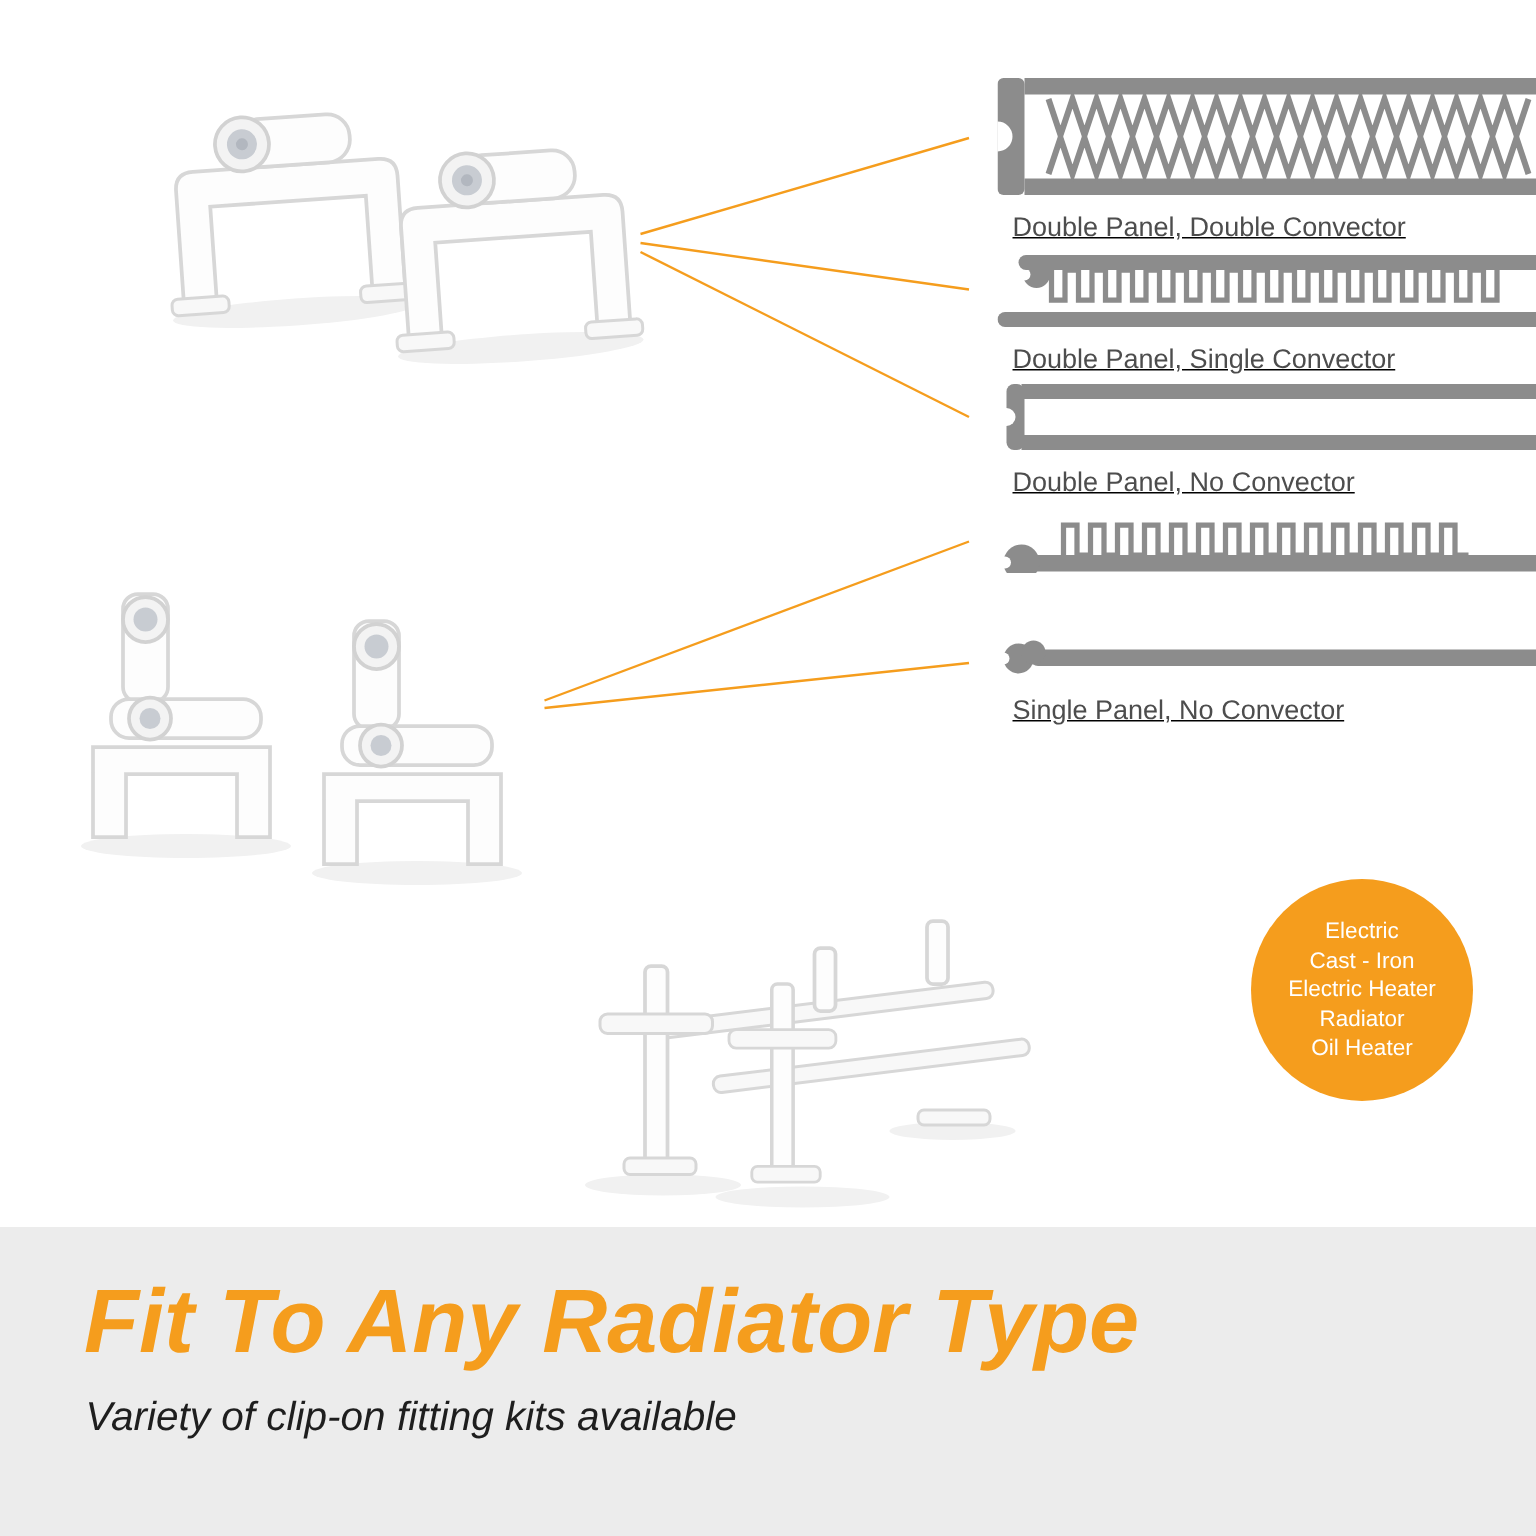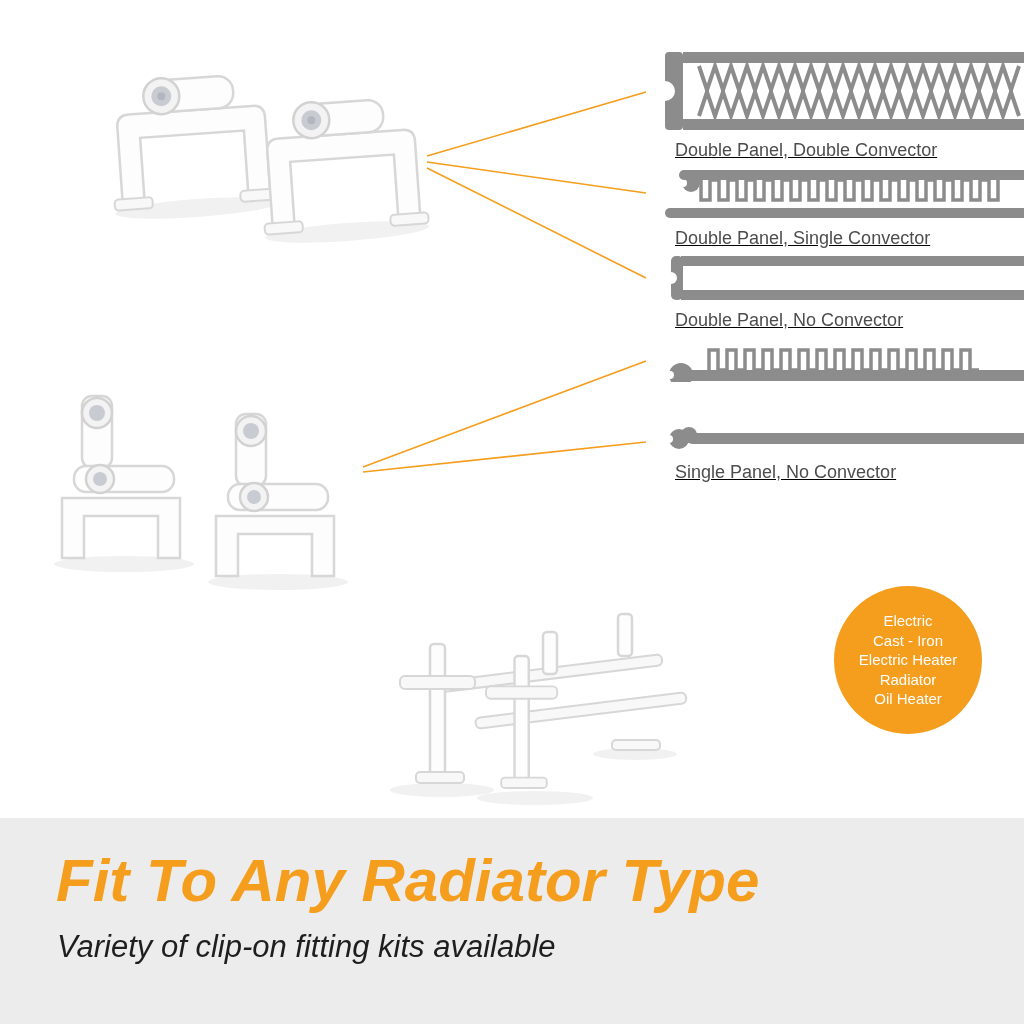--- a/index.html
+++ b/index.html
@@ -38,21 +38,21 @@
   
   .badge{
     position:absolute;left:834px;top:586px;width:148px;height:148px;border-radius:50%;
     background:var(--accent);color:#ffffff;display:flex;flex-direction:column;
     align-items:center;justify-content:center;text-align:center;
     font-size:15px;line-height:1.3;font-weight:500;
   }
   
   .footer{position:absolute;left:0;top:818px;width:1024px;height:263px;background:var(--footer-bg);font-style:italic;}
   .footer h1{margin:28px 0 0 56px;font-size:60px;color:var(--accent);font-weight:700;}
-  .footer p{margin:14px 0 0 57px;font-size:31px;color:var(--subtitle-color);font-weight:500;}
+  .footer p{margin:14px 0 0 57px;font-size:27px;color:var(--subtitle-color);font-weight:500;}
 </style>
 </head>
 <body>
 
 <div class="page">
 
   <div class="photo photo-top">
     <svg width="330" height="215" viewBox="0 0 330 215">
       <defs>
         <g id="bracketA">

